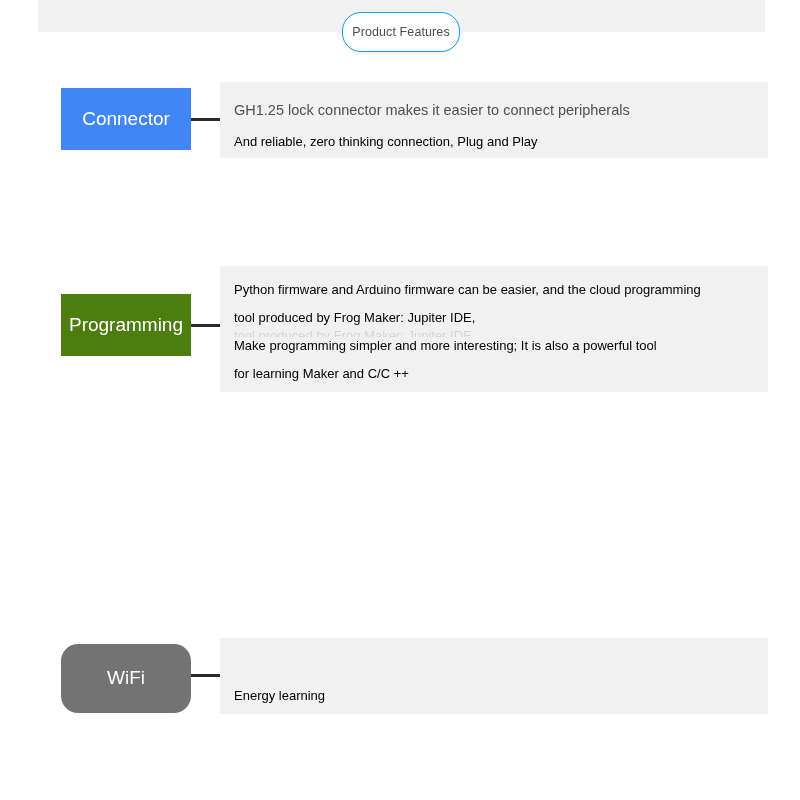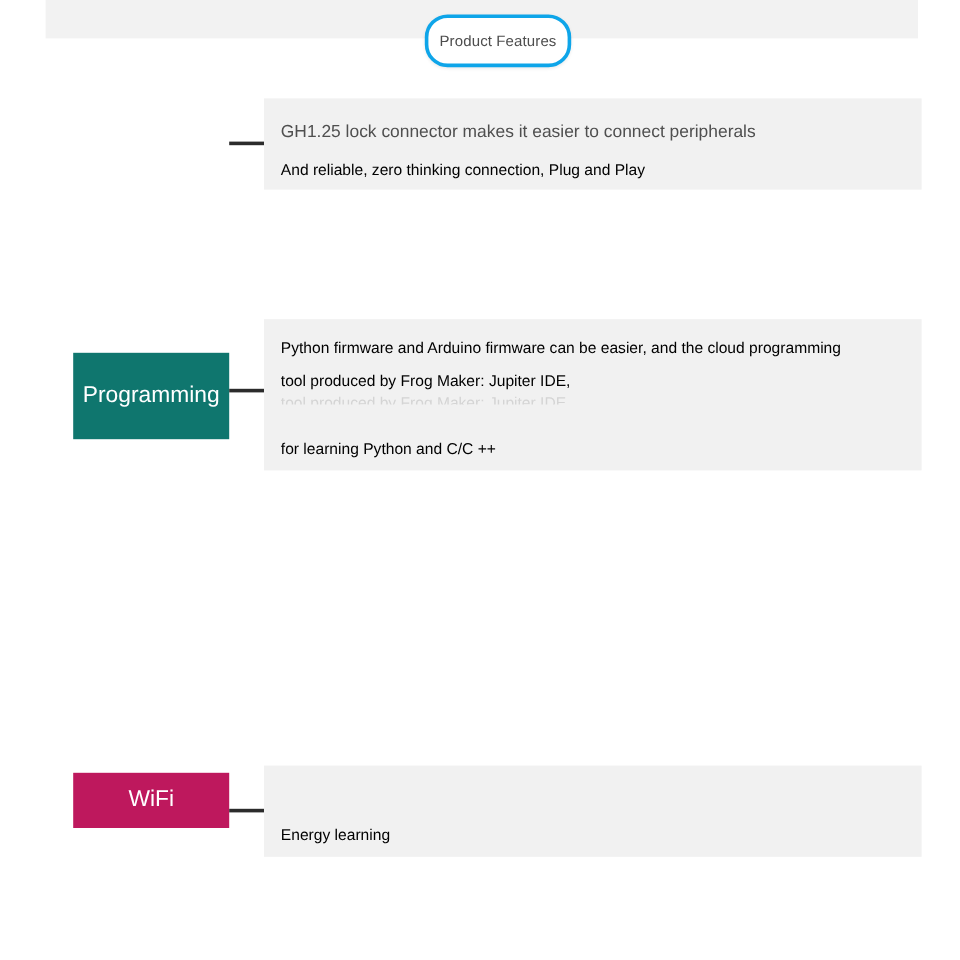--- a/index.html
+++ b/index.html
@@ -20,26 +20,26 @@
   #header-band {
     position: absolute;
     left: 38px;
     top: 0;
     width: 727px;
     height: 32px;
     background: #f2f2f2;
   }
   #header-pill {
     position: absolute;
-    left: 354px;
+    left: 342px;
     top: 12px;
     width: 116px;
     height: 38px;
     background: #ffffff;
-    border: 3px solid #0ea5e9;
+    border: 1px solid #0ea5e9;
     border-radius: 19px;
     box-shadow: 0 1px 3px rgba(0,0,0,0.09);
     display: flex;
     align-items: center;
     justify-content: center;
   }
   #header-pill .pill-text {
     font-size: 12.5px;
     color: #4d4d4d;
     letter-spacing: .1px;
@@ -127,44 +127,48 @@
 <body>
 
 <div id="header-band"></div>
 
 <div id="header-pill">
   <span class="pill-text">Product Features</span>
 </div>
 
 <div id="features">
     <div class="feature-row" style="height: 94px;">
+      <div class="tile" style="top: 24px; height: 62px; background: rgb(66, 133, 244);">
+        <span class="tile-label ">Connector</span>
+      </div>
       <div class="connector" style="top: 54px;"></div>
       <div class="panel" style="top: 18px; height: 76px;">
         <div class="panel-inner">
           <div class="ptext big" style="top: 20px;">GH1.25 lock connector makes it easier to connect peripherals</div>
           <div class="ptext mid" style="top: 52px;">And reliable, zero thinking connection, Plug and Play</div>
         </div>
       </div>
     </div>
     <div class="feature-row" style="height: 234px;">
-      <div class="tile" style="top: 136px; height: 72px; background: #0f766e;">
+      <div class="tile" style="top: 136px; height: 62px; background: #4d7c0f;">
         <span class="tile-label ">Programming</span>
       </div>
       <div class="connector" style="top: 166px;"></div>
       <div class="panel" style="top: 108px; height: 126px;">
         <div class="panel-inner">
           <div class="ptext mid" style="top: 16px;">Python firmware and Arduino firmware can be easier, and the cloud programming</div>
           <div class="ptext mid" style="top: 44px;">tool produced by Frog Maker: Jupiter IDE,</div>
           <div class="ghost-line" style="top: 62px;">tool produced by Frog Maker: Jupiter IDE,</div>
-          <div class="ptext mid" style="top: 100px;">for learning Python and C/C ++</div>
+          <div class="ptext mid" style="top: 72px;">Make programming simpler and more interesting; It is also a powerful tool</div>
+          <div class="ptext mid" style="top: 100px;">for learning Maker and C/C ++</div>
         </div>
       </div>
     </div>
     <div class="feature-row" style="height: 322px;">
-      <div class="tile" style="top: 252px; height: 46px; background: #be185d;">
+      <div class="tile" style="top: 252px; height: 69px; background: #737373; border-radius: 17px;">
         <span class="tile-label ">WiFi</span>
       </div>
       <div class="connector" style="top: 282px;"></div>
       <div class="panel" style="top: 246px; height: 76px;">
         <div class="panel-inner">
           <div class="ptext mid" style="top: 50px;">Energy learning</div>
         </div>
       </div>
     </div>
     <div class="feature-row" style="height: 422px;"></div>

